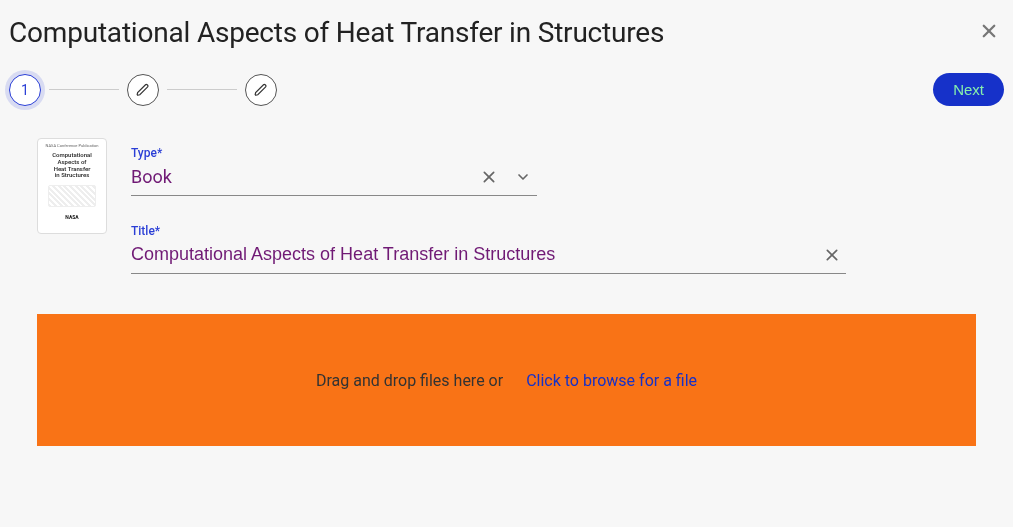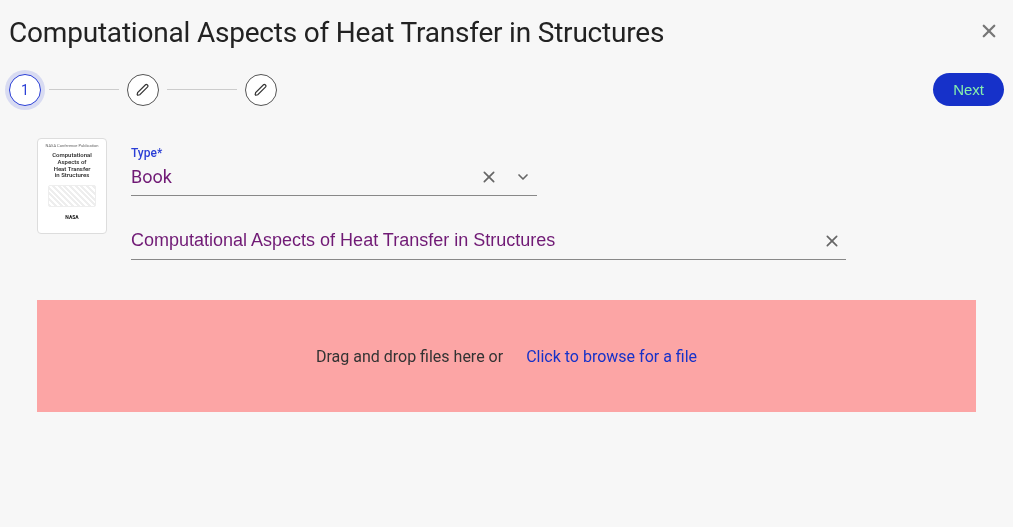--- a/index.html
+++ b/index.html
@@ -171,22 +171,22 @@
     color: #666;
     cursor: pointer;
     display: flex;
   }
   .field-icons svg { width: 16px; height: 16px; }
   .field.type { max-width: 406px; }
   .field.title { max-width: 715px; }
 
   .dropzone {
     margin: 40px 28px 0 28px;
-    background: #fca5a5;
-    height: 112px;
+    background: #f97316;
+    height: 132px;
     display: flex;
     align-items: center;
     justify-content: center;
     gap: 8px;
     font-size: 16px;
     color: #333;
   }
   .dropzone .browse {
     color: #1631c9;
     cursor: pointer;
@@ -258,20 +258,23 @@
             <span class="icon">
               <svg viewBox="0 0 24 24" fill="none" stroke="currentColor" stroke-width="2.5" stroke-linecap="round" stroke-linejoin="round">
                   <polyline points="6 9 12 15 18 9"></polyline>
                 </svg>
             </span>
           </div>
         </div>
       </div>
 
       <div class="field title">
+        <div class="field-label">
+          <span>Title</span><span class="req">*</span>
+        </div>
         <div class="field-value-row">
           <input type="text" class="field-value" value="Computational Aspects of Heat Transfer in Structures" style="">
           <div class="field-icons">
             <span class="icon">
               <svg viewBox="0 0 24 24" fill="none" stroke="currentColor" stroke-width="2.5" stroke-linecap="round">
                   <line x1="5" y1="5" x2="19" y2="19"></line>
                   <line x1="19" y1="5" x2="5" y2="19"></line>
                 </svg>
             </span>
           </div>

